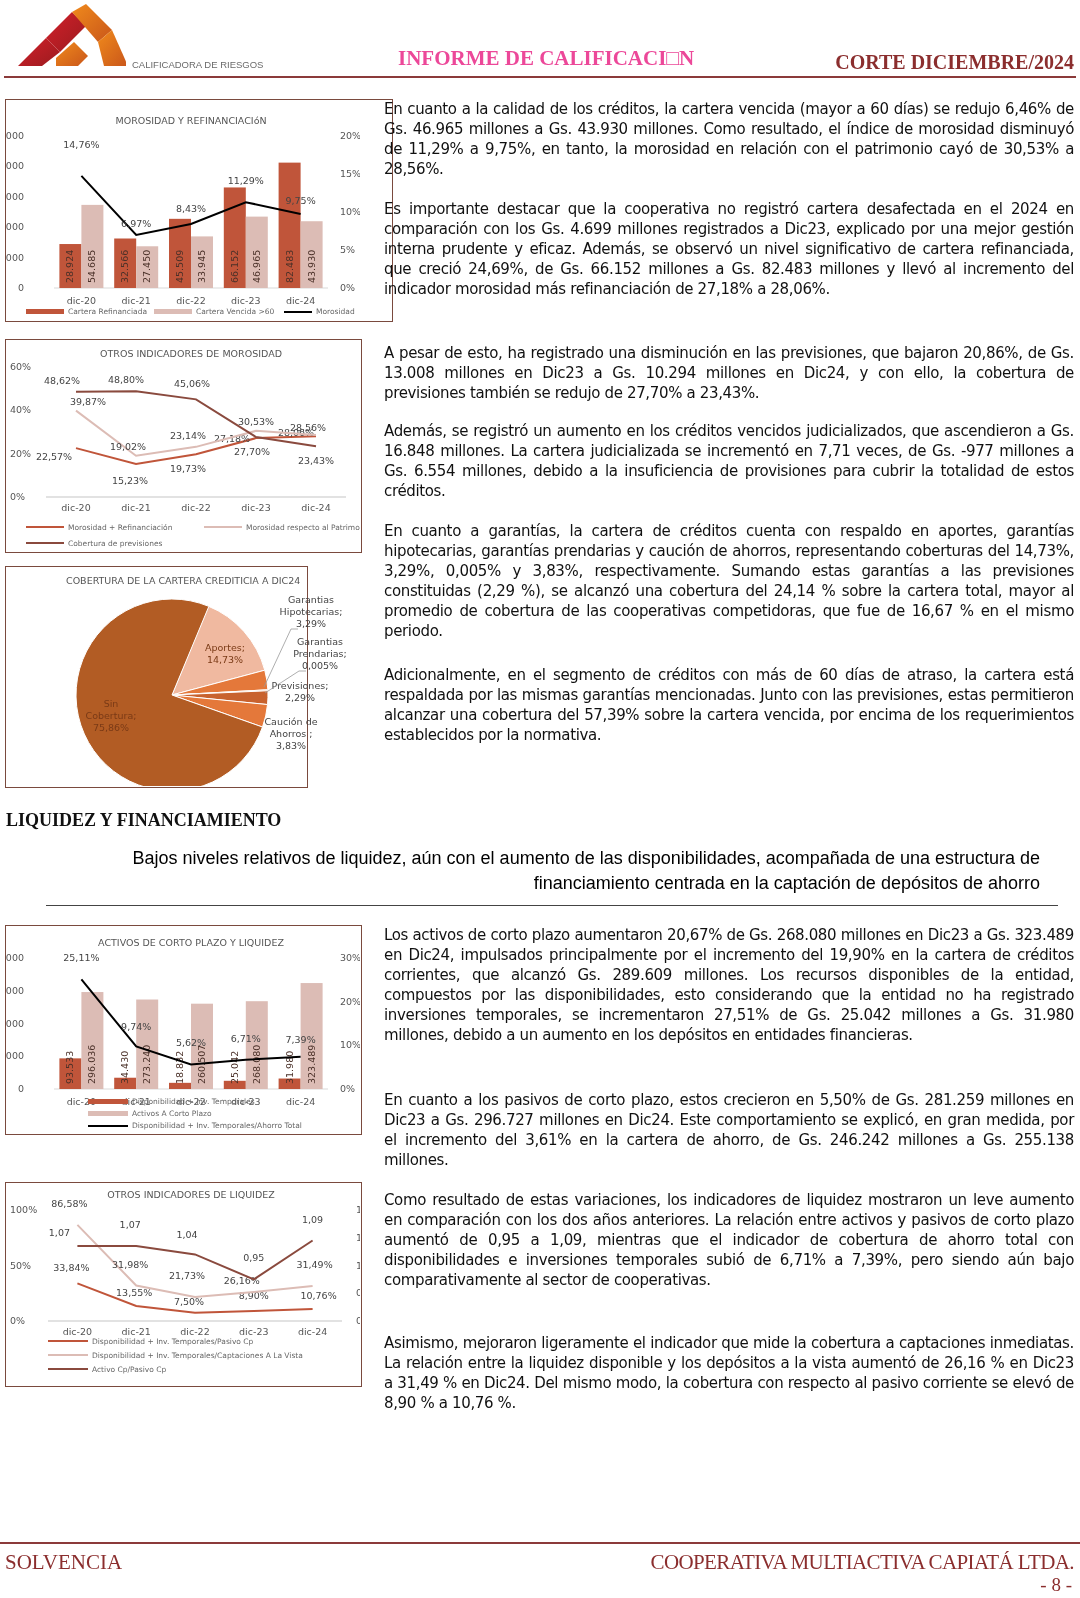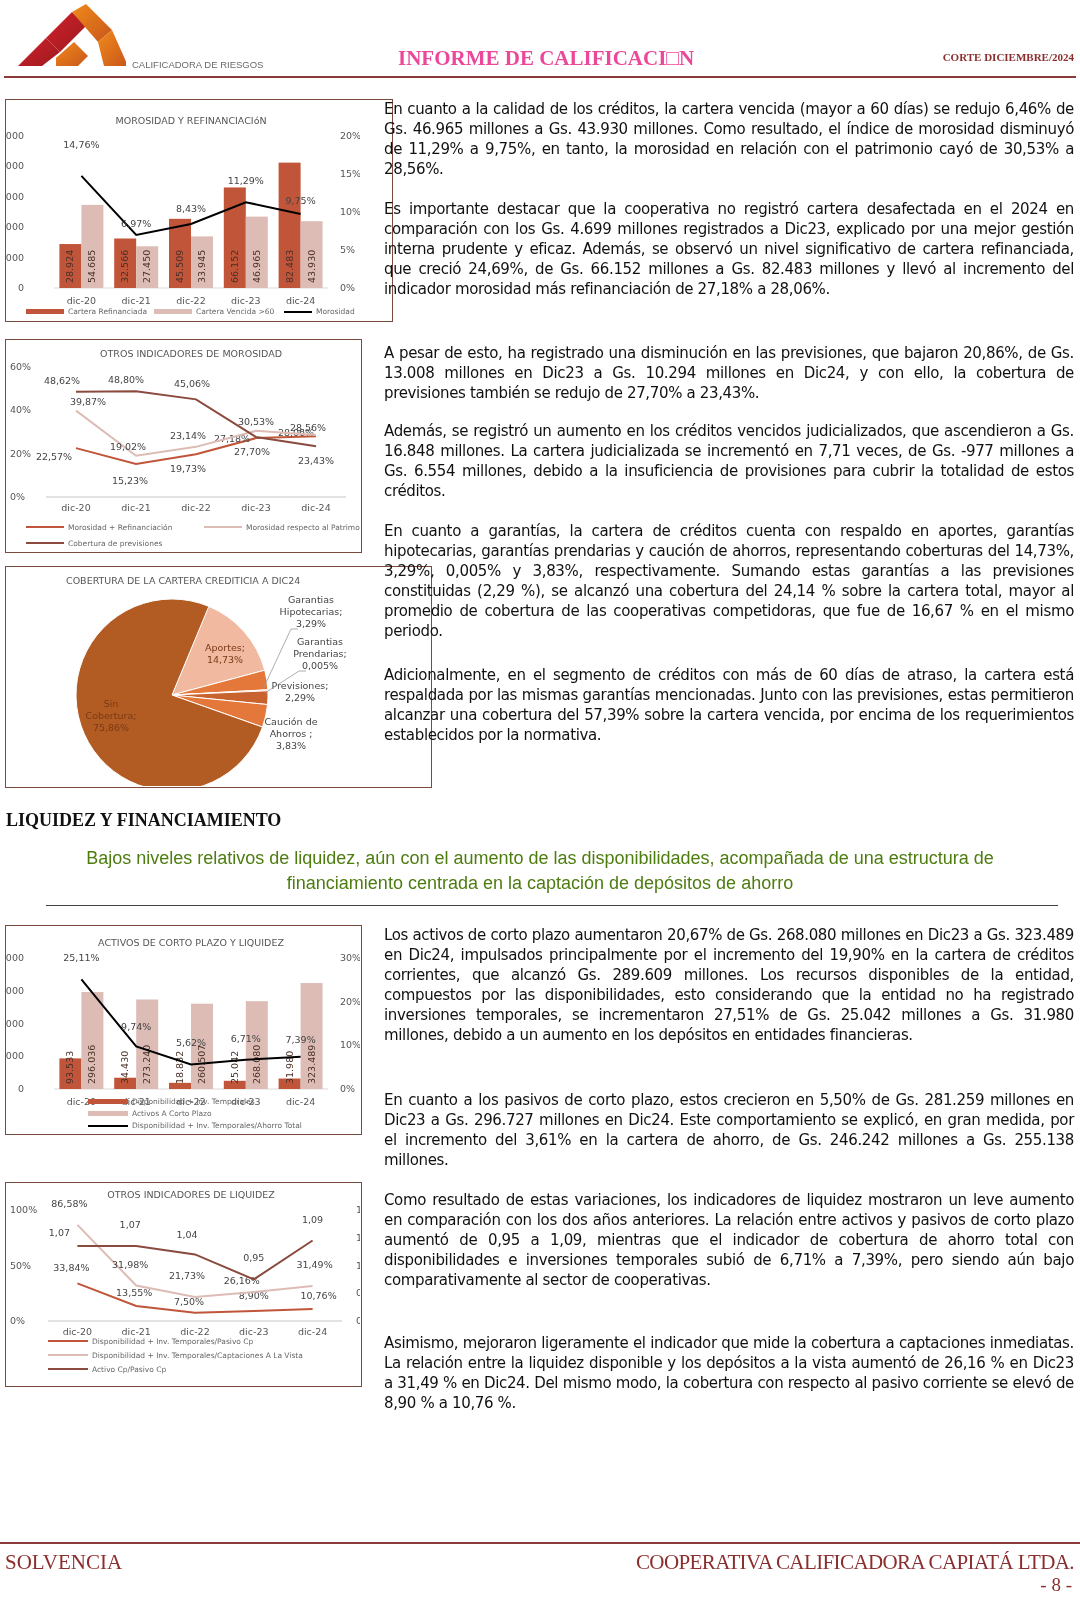--- a/index.html
+++ b/index.html
@@ -3,35 +3,35 @@
 <meta charset="utf-8">
 <style>
   * { box-sizing: border-box; margin: 0; padding: 0; }
   body { width: 1080px; height: 1598px; background: #ffffff; position: relative; overflow: hidden; font-family: "Liberation Sans", sans-serif; color: #222; }
   .header { position: absolute; left: 0; top: 0; width: 1080px; height: 76px; }
   .logo { position: absolute; left: 16px; top: 2px; width: 290px; height: 68px; }
   .logo svg { position: absolute; left: 0; top: 0; }
   .logo-name { position: absolute; left: 115px; top: 12px; font-family: "Liberation Sans", sans-serif; font-size: 23px; line-height: 22px; color: #5a5a5a; letter-spacing: 0.5px; }
   .logo-sub { position: absolute; left: 116px; top: 57px; font-size: 9.5px; color: #6a6a6a; }
   .report-title { position: absolute; left: 398px; top: 46px; font-family: "Liberation Serif", serif; font-weight: bold; font-size: 21px; color: #ec4899; }
-  .report-date { position: absolute; right: 6px; top: 51px; font-family: "Liberation Serif", serif; font-weight: bold; font-size: 11px; color: #8b2e2e; }
+  .report-date { position: absolute; right: 6px; top: 51px; font-family: "Liberation Serif", serif; font-weight: bold; font-size: 20px; color: #8b2e2e; }
   .header-rule { position: absolute; left: 4px; right: 4px; top: 76px; height: 2px; background: #8b3a3a; }
 
   .chart-box { position: absolute; border: 1.5px solid #7a4a3e; background: #fff; }
   .chart-box svg { display: block; }
   .chart-title { font-size: 9.5px; fill: #555; font-family: "DejaVu Sans", sans-serif; }
   .axis-lbl { font-size: 9.5px; fill: #555; font-family: "DejaVu Sans", sans-serif; }
   .data-lbl { font-size: 9.5px; fill: #444; font-family: "DejaVu Sans", sans-serif; }
   .bar-lbl { font-size: 9.5px; fill: #4a3028; font-family: "DejaVu Sans", sans-serif; }
   .legend-lbl { font-size: 7.5px; fill: #666; font-family: "DejaVu Sans", sans-serif; }
 
   .para { position: absolute; left: 384px; width: 690px; font-family: "DejaVu Sans", sans-serif; font-size: 15px; line-height: 20px; color: #111; text-align: justify; letter-spacing: -0.35px; }
 
   .section-title { position: absolute; left: 6px; top: 810px; font-family: "Liberation Serif", serif; font-weight: bold; font-size: 18px; color: #111; }
-  .subtitle { position: absolute; left: 40px; top: 846px; width: 1000px; text-align: center; font-family: "Liberation Sans", sans-serif; font-size: 18px; line-height: 25px; color: #4d7c0f; }
+  .subtitle { position: absolute; left: 40px; top: 846px; width: 1000px; text-align: right; font-family: "Liberation Sans", sans-serif; font-size: 18px; line-height: 25px; color: #000000; }
   .subtitle-rule { position: absolute; left: 46px; width: 1012px; top: 905px; height: 1px; background: #444; }
 
   .footer-rule { position: absolute; left: 0; right: 0; top: 1542px; height: 2px; background: #8b3a3a; }
   .footer-left { position: absolute; left: 5px; top: 1550px; font-family: "Liberation Serif", serif; font-size: 21px; color: #8b2e2e; }
   .footer-right { position: absolute; right: 6px; top: 1550px; font-family: "Liberation Serif", serif; font-size: 21px; color: #8b2e2e; letter-spacing: -0.6px; }
   .footer-page { position: absolute; right: 8px; top: 1574px; font-family: "Liberation Serif", serif; font-size: 19px; color: #8b2e2e; }
 </style>
 </head>
 <body>
 
@@ -153,21 +153,21 @@
       <text x="310" y="124.235" text-anchor="middle" class="data-lbl">23,43%</text>
       <line x1="20" x2="58" y1="187" y2="187" stroke="#c0553a" stroke-width="2"></line>
       <text x="62" y="190" class="legend-lbl">Morosidad + Refinanciación</text>
       <line x1="198" x2="236" y1="187" y2="187" stroke="#dcbcb5" stroke-width="2"></line>
       <text x="240" y="190" class="legend-lbl">Morosidad respecto al Patrimonio</text>
       <line x1="20" x2="58" y1="203" y2="203" stroke="#8a4a3e" stroke-width="2"></line>
       <text x="62" y="206" class="legend-lbl">Cobertura de previsiones</text>
     </svg>
 </div>
 
-<div class="chart-box" style="left:5px; top:566px; width:427px; height:222px;">
+<div class="chart-box" style="left:5px; top:566px; width:303px; height:222px;">
   <svg id="c3" width="354" height="219">
       <text x="60" y="17" class="chart-title">COBERTURA DE LA CARTERA CREDITICIA A DIC24</text>
       <path d="M166,128 L201.96223296792755,38.99034996158841 A96,96 0 0 1 258.73986286486866,103.19439910412648 Z" fill="#f0b9a0" stroke="#fff" stroke-width="1"></path>
       <path d="M166,128 L258.73986286486866,103.19439910412648 A96,96 0 0 1 261.8566751339691,122.75616244905395 Z" fill="#e4783a" stroke="#fff" stroke-width="1"></path>
       <path d="M166,128 L261.8566751339691,122.75616244905395 A96,96 0 0 1 261.9063315864258,123.76024038009805 Z" fill="#e4783a" stroke="#fff" stroke-width="1"></path>
       <path d="M166,128 L261.9063315864258,123.76024038009805 A96,96 0 0 1 261.52327824778314,137.5552766991123 Z" fill="#c8622e" stroke="#fff" stroke-width="1"></path>
       <path d="M166,128 L261.52327824778314,137.5552766991123 A96,96 0 0 1 256.4937760916339,160.04491361631722 Z" fill="#e4783a" stroke="#fff" stroke-width="1"></path>
       <path d="M166,128 L256.4937760916339,160.04491361631722 A96,96 0 1 1 202.86450718333145,39.36023403612742 Z" fill="#b25c24" stroke="#fff" stroke-width="1"></path>
       <text x="105" y="140" text-anchor="middle" class="data-lbl" fill="#7a3a16" style="fill: rgb(122, 58, 22);"><tspan x="105" dy="0">Sin</tspan><tspan x="105" dy="12">Cobertura;</tspan><tspan x="105" dy="12">75,86%</tspan></text>
       <text x="219" y="84" text-anchor="middle" class="data-lbl" fill="#7a3a16" style="fill: rgb(122, 58, 22);"><tspan x="219" dy="0">Aportes;</tspan><tspan x="219" dy="12">14,73%</tspan></text>
@@ -288,14 +288,14 @@
     </svg>
 </div>
 
 <p class="para" style="top:925px;">Los activos de corto plazo aumentaron 20,67% de Gs. 268.080 millones en Dic23 a Gs. 323.489 en Dic24, impulsados principalmente por el incremento del 19,90% en la cartera de créditos corrientes, que alcanzó Gs. 289.609 millones. Los recursos disponibles de la entidad, compuestos por las disponibilidades, esto considerando que la entidad no ha registrado inversiones temporales, se incrementaron 27,51% de Gs. 25.042 millones a Gs. 31.980 millones, debido a un aumento en los depósitos en entidades financieras.</p>
 <p class="para" style="top:1090px;">En cuanto a los pasivos de corto plazo, estos crecieron en 5,50% de Gs. 281.259 millones en Dic23 a Gs. 296.727 millones en Dic24. Este comportamiento se explicó, en gran medida, por el incremento del 3,61% en la cartera de ahorro, de Gs. 246.242 millones a Gs. 255.138 millones.</p>
 <p class="para" style="top:1190px;">Como resultado de estas variaciones, los indicadores de liquidez mostraron un leve aumento en comparación con los dos años anteriores. La relación entre activos y pasivos de corto plazo aumentó de 0,95 a 1,09, mientras que el indicador de cobertura de ahorro total con disponibilidades e inversiones temporales subió de 6,71% a 7,39%, pero siendo aún bajo comparativamente al sector de cooperativas.</p>
 <p class="para" style="top:1333px;">Asimismo, mejoraron ligeramente el indicador que mide la cobertura a captaciones inmediatas. La relación entre la liquidez disponible y los depósitos a la vista aumentó de 26,16 % en Dic23 a 31,49 % en Dic24. Del mismo modo, la cobertura con respecto al pasivo corriente se elevó de 8,90 % a 10,76 %.</p>
 
 <div class="footer-rule"></div>
 <div class="footer-left">SOLVENCIA</div>
-<div class="footer-right">COOPERATIVA CALIFICADORA CAPIATÁ LTDA.</div>
+<div class="footer-right">COOPERATIVA MULTIACTIVA CAPIATÁ LTDA.</div>
 <div class="footer-page">- 8 -</div>
 
 </body></html>

